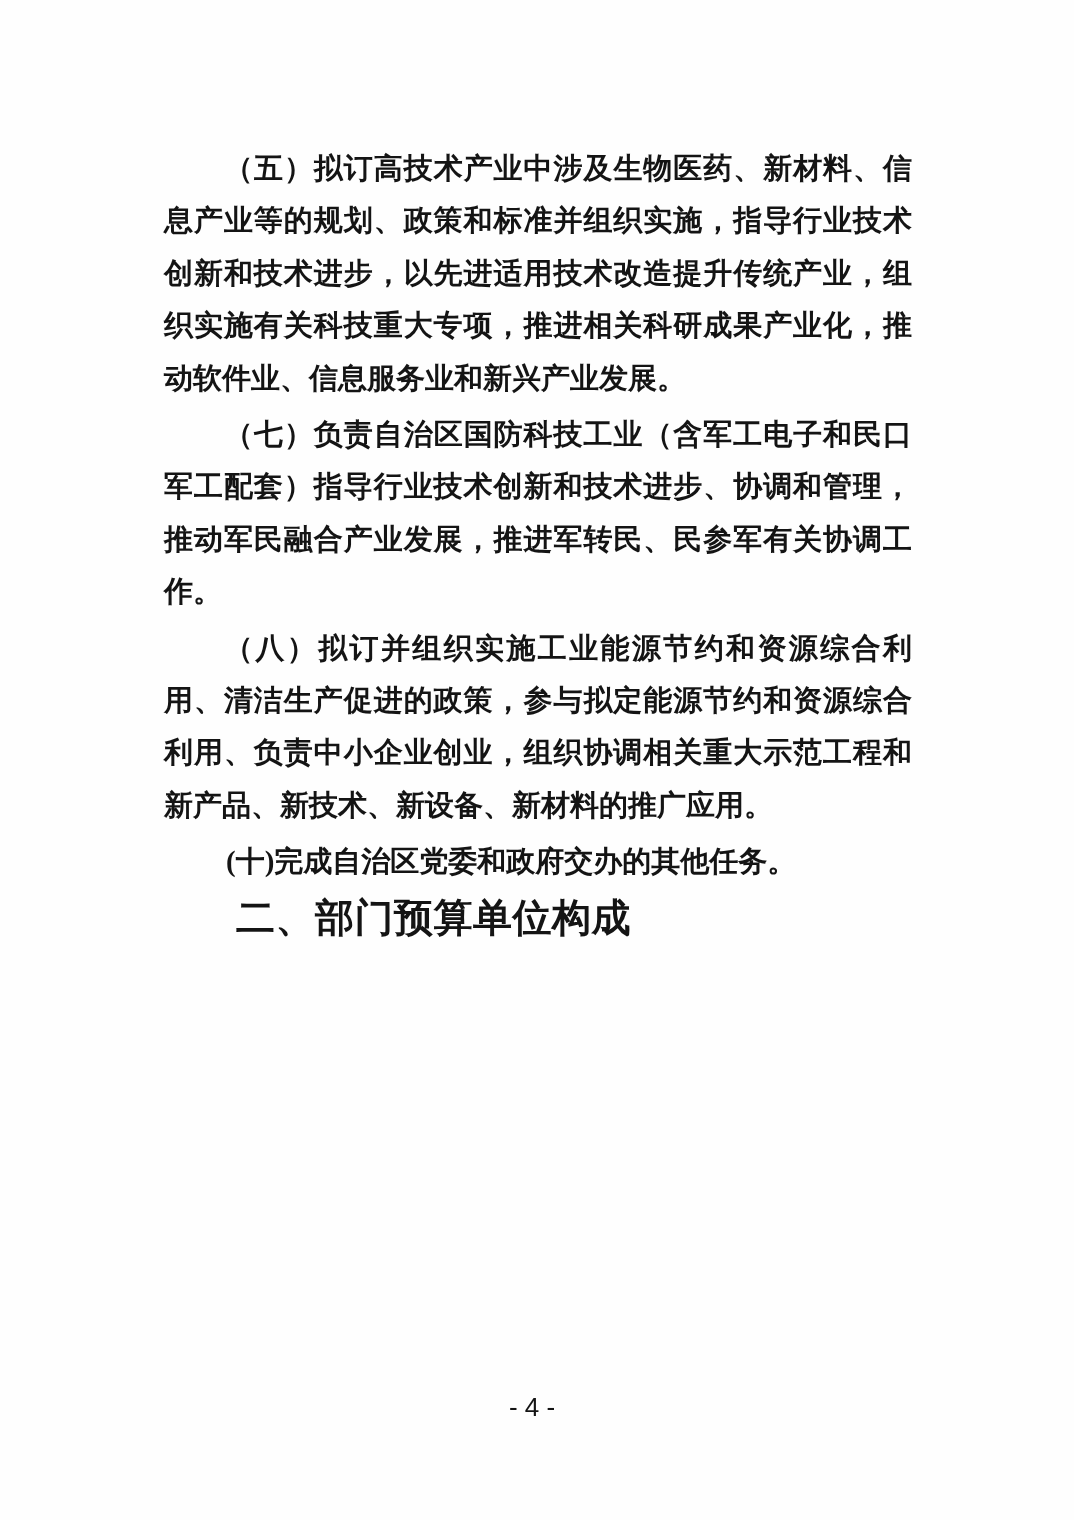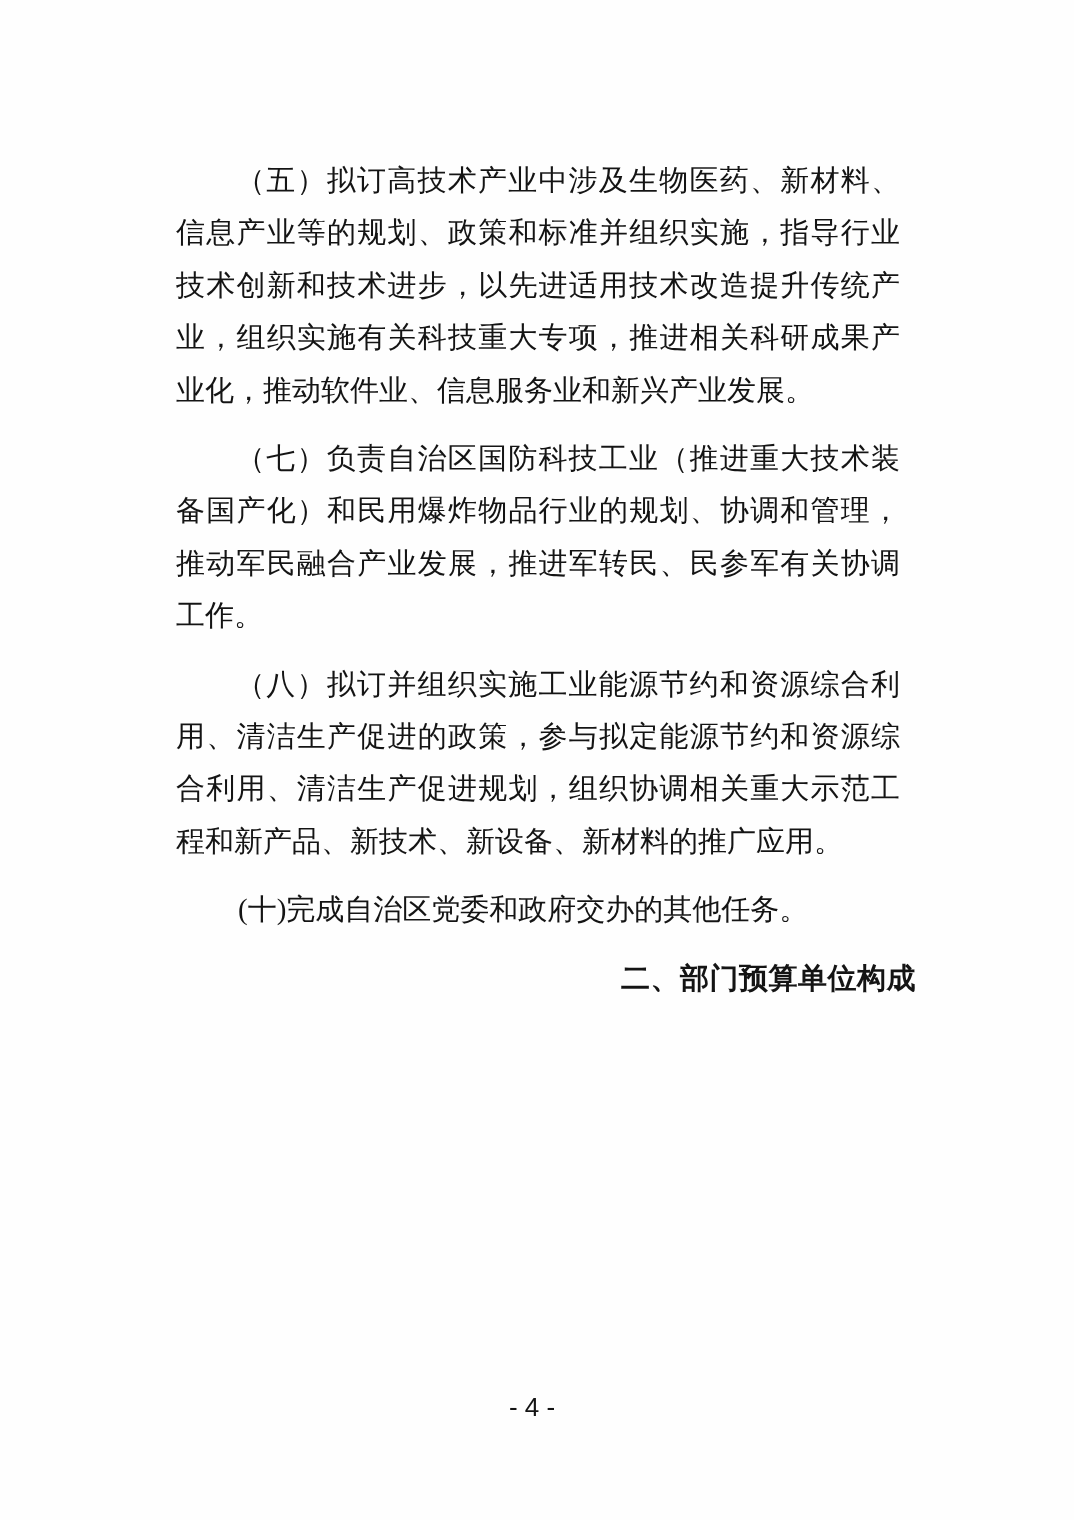--- a/index.html
+++ b/index.html
@@ -22,57 +22,57 @@
     top: 138px;
     width: 756px;
     font-family: "Liberation Serif", "DejaVu Serif", serif;
     font-size: 29px;
     line-height: 52.4px;
     text-align: justify;
     text-justify: inter-character;
     word-break: break-all;
   }
   .para {
-    margin: 16px;
+    margin: 4px;
     text-indent: 60px;
-    font-weight: normal;
+    font-weight: bold;
   }
   .para.last-item {
     text-indent: 62px;
   }
   .section-heading {
     margin: 0;
     text-indent: 76px;
     font-family: "Liberation Sans", "DejaVu Sans", sans-serif;
-    font-size: 29px;
+    font-size: 39px;
     font-weight: bold;
     line-height: 52.4px;
     letter-spacing: 0.5px;
-    text-align: right;
+    text-align: left;
   }
   .page-footer {
     position: absolute;
     top: 1392px;
     left: 0;
     width: 1064px; 
     text-align: center;
     font-family: "Liberation Sans", "DejaVu Sans", sans-serif;
     font-size: 26px;
     color: #141414;
   }
 </style>
 </head>
 <body>
 
 <div class="page" style="background: rgb(254, 254, 254); color: rgb(20, 20, 20);">
 
   <main class="body-text">
     <p class="para">（五）拟订高技术产业中涉及生物医药、新材料、信息产业等的规划、政策和标准并组织实施，指导行业技术创新和技术进步，以先进适用技术改造提升传统产业，组织实施有关科技重大专项，推进相关科研成果产业化，推动软件业、信息服务业和新兴产业发展。</p>
-    <p class="para">（七）负责自治区国防科技工业（推进重大技术装备国产化）和民用爆炸物品行业的规划、协调和管理，推动军民融合产业发展，推进军转民、民参军有关协调工作。</p>
-    <p class="para">（八）拟订并组织实施工业能源节约和资源综合利用、清洁生产促进的政策，参与拟定能源节约和资源综合利用、清洁生产促进规划，组织协调相关重大示范工程和新产品、新技术、新设备、新材料的推广应用。</p>
+    <p class="para">（七）负责自治区国防科技工业（含军工电子和民口军工配套）指导行业技术创新和技术进步、协调和管理，推动军民融合产业发展，推进军转民、民参军有关协调工作。</p>
+    <p class="para">（八）拟订并组织实施工业能源节约和资源综合利用、清洁生产促进的政策，参与拟定能源节约和资源综合利用、负责中小企业创业，组织协调相关重大示范工程和新产品、新技术、新设备、新材料的推广应用。</p>
     <p class="para last-item">(十)完成自治区党委和政府交办的其他任务。</p>
 
     <h2 class="section-heading">二、部门预算单位构成</h2>
   </main>
 
   <footer class="page-footer">
     <span>- 4 -</span>
   </footer>
 
 </div>

